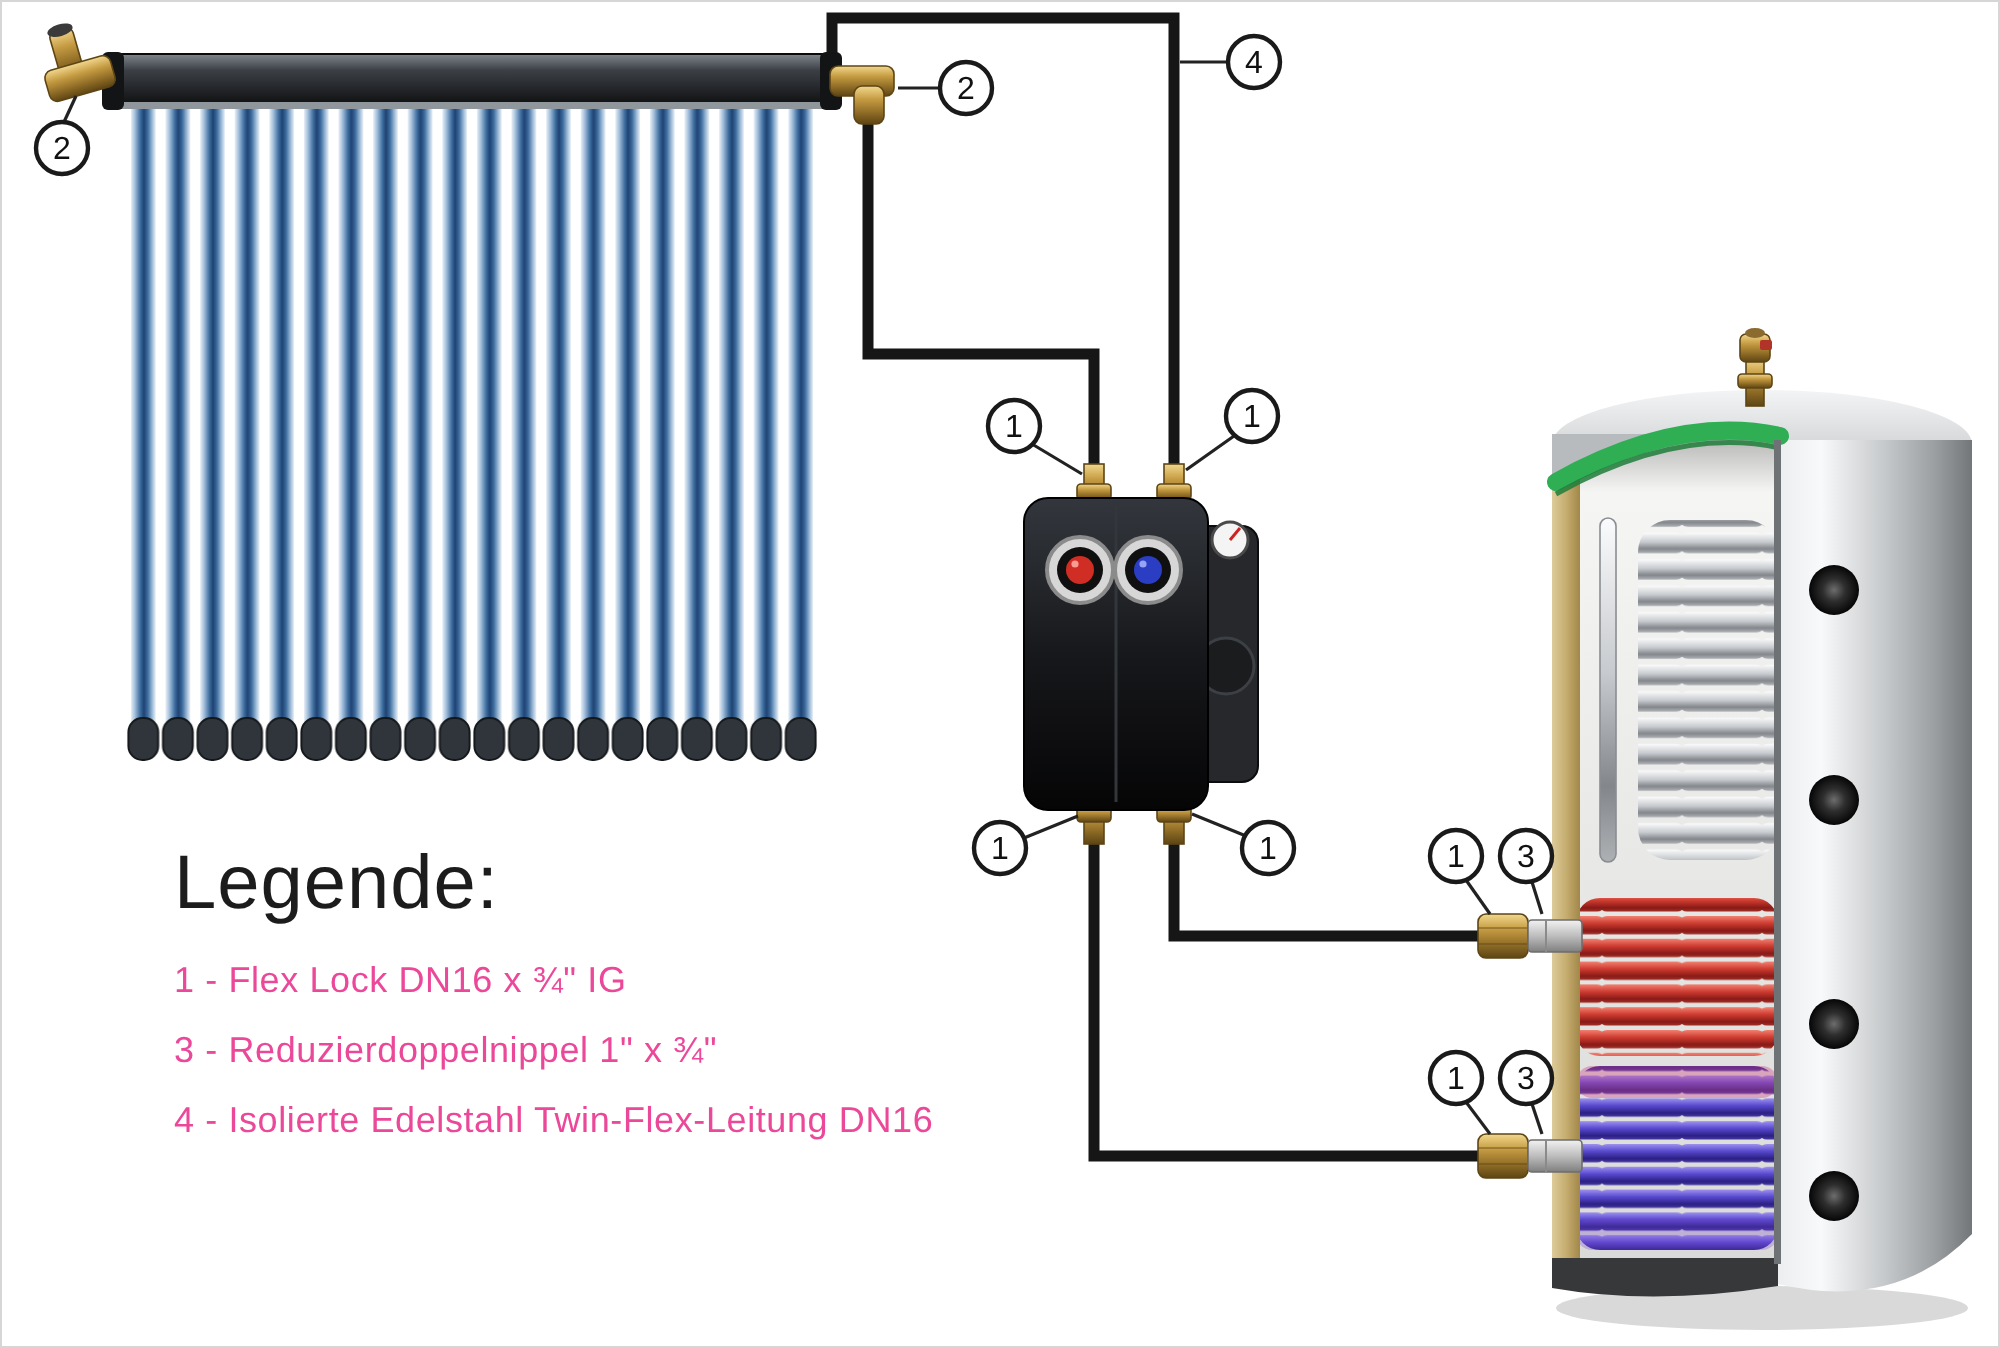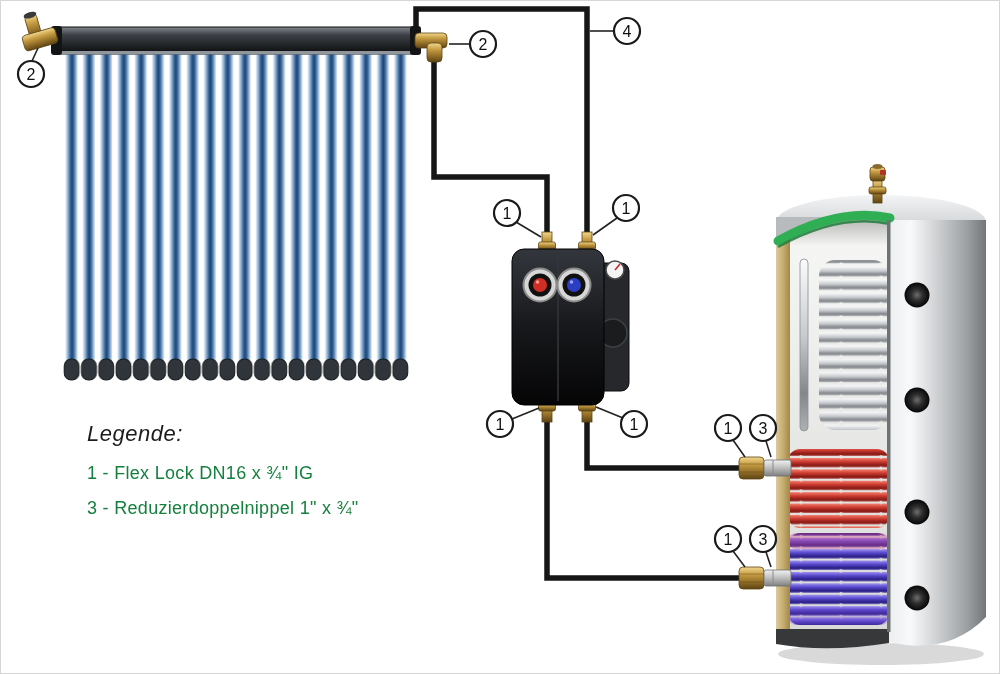--- a/index.html
+++ b/index.html
@@ -3,22 +3,22 @@
 <meta charset="utf-8">
 <style>
   html,body{margin:0;padding:0;background:#fff;}
   .canvas{
     position:relative;width:1000px;height:674px;background:#ffffff;
     border:1px solid #d6d6d6;box-sizing:border-box;overflow:hidden;
     font-family:"Liberation Sans",sans-serif;
   }
   .canvas svg{position:absolute;left:0;top:0;}
   .legend{position:absolute;left:86px;top:420px;color:#222;}
-  .legend-title{font-size:22px;letter-spacing:.5px;color:#1c1c1c;margin-bottom:16px;font-style:italic;}
-  .legend-item{font-size:18px;letter-spacing:.3px;margin-bottom:14px;white-space:nowrap;color:#15803d;}
+  .legend-title{font-size:38px;letter-spacing:.5px;color:#1c1c1c;margin-bottom:16px;}
+  .legend-item{font-size:18px;letter-spacing:.3px;margin-bottom:14px;white-space:nowrap;color:#ec4899;}
 </style>
 </head>
 <body>
 
 <div class="canvas">
 
 <svg width="1000" height="674" viewBox="0 0 1000 674">
   <defs>
     <linearGradient id="gManifold" x1="0" y1="0" x2="0" y2="1">
       <stop offset="0" stop-color="#81868d"></stop>
@@ -290,15 +290,16 @@
       <circle cx="762" cy="538" r="13" fill="#fff" stroke="#1a1a1a" stroke-width="2.2"></circle>
       <text x="762" y="543.5" text-anchor="middle">3</text>
     </g>
   </g>
 </svg>
 
 <div class="legend">
   <div class="legend-title">Legende:</div>
   <div class="legend-item">1 - Flex Lock DN16 x ¾" IG</div>
   <div class="legend-item">3 - Reduzierdoppelnippel 1" x ¾"</div>
+  <div class="legend-item">4 - Isolierte Edelstahl Twin-Flex-Leitung DN16</div>
 </div>
 
 </div>
 
 </body></html>

